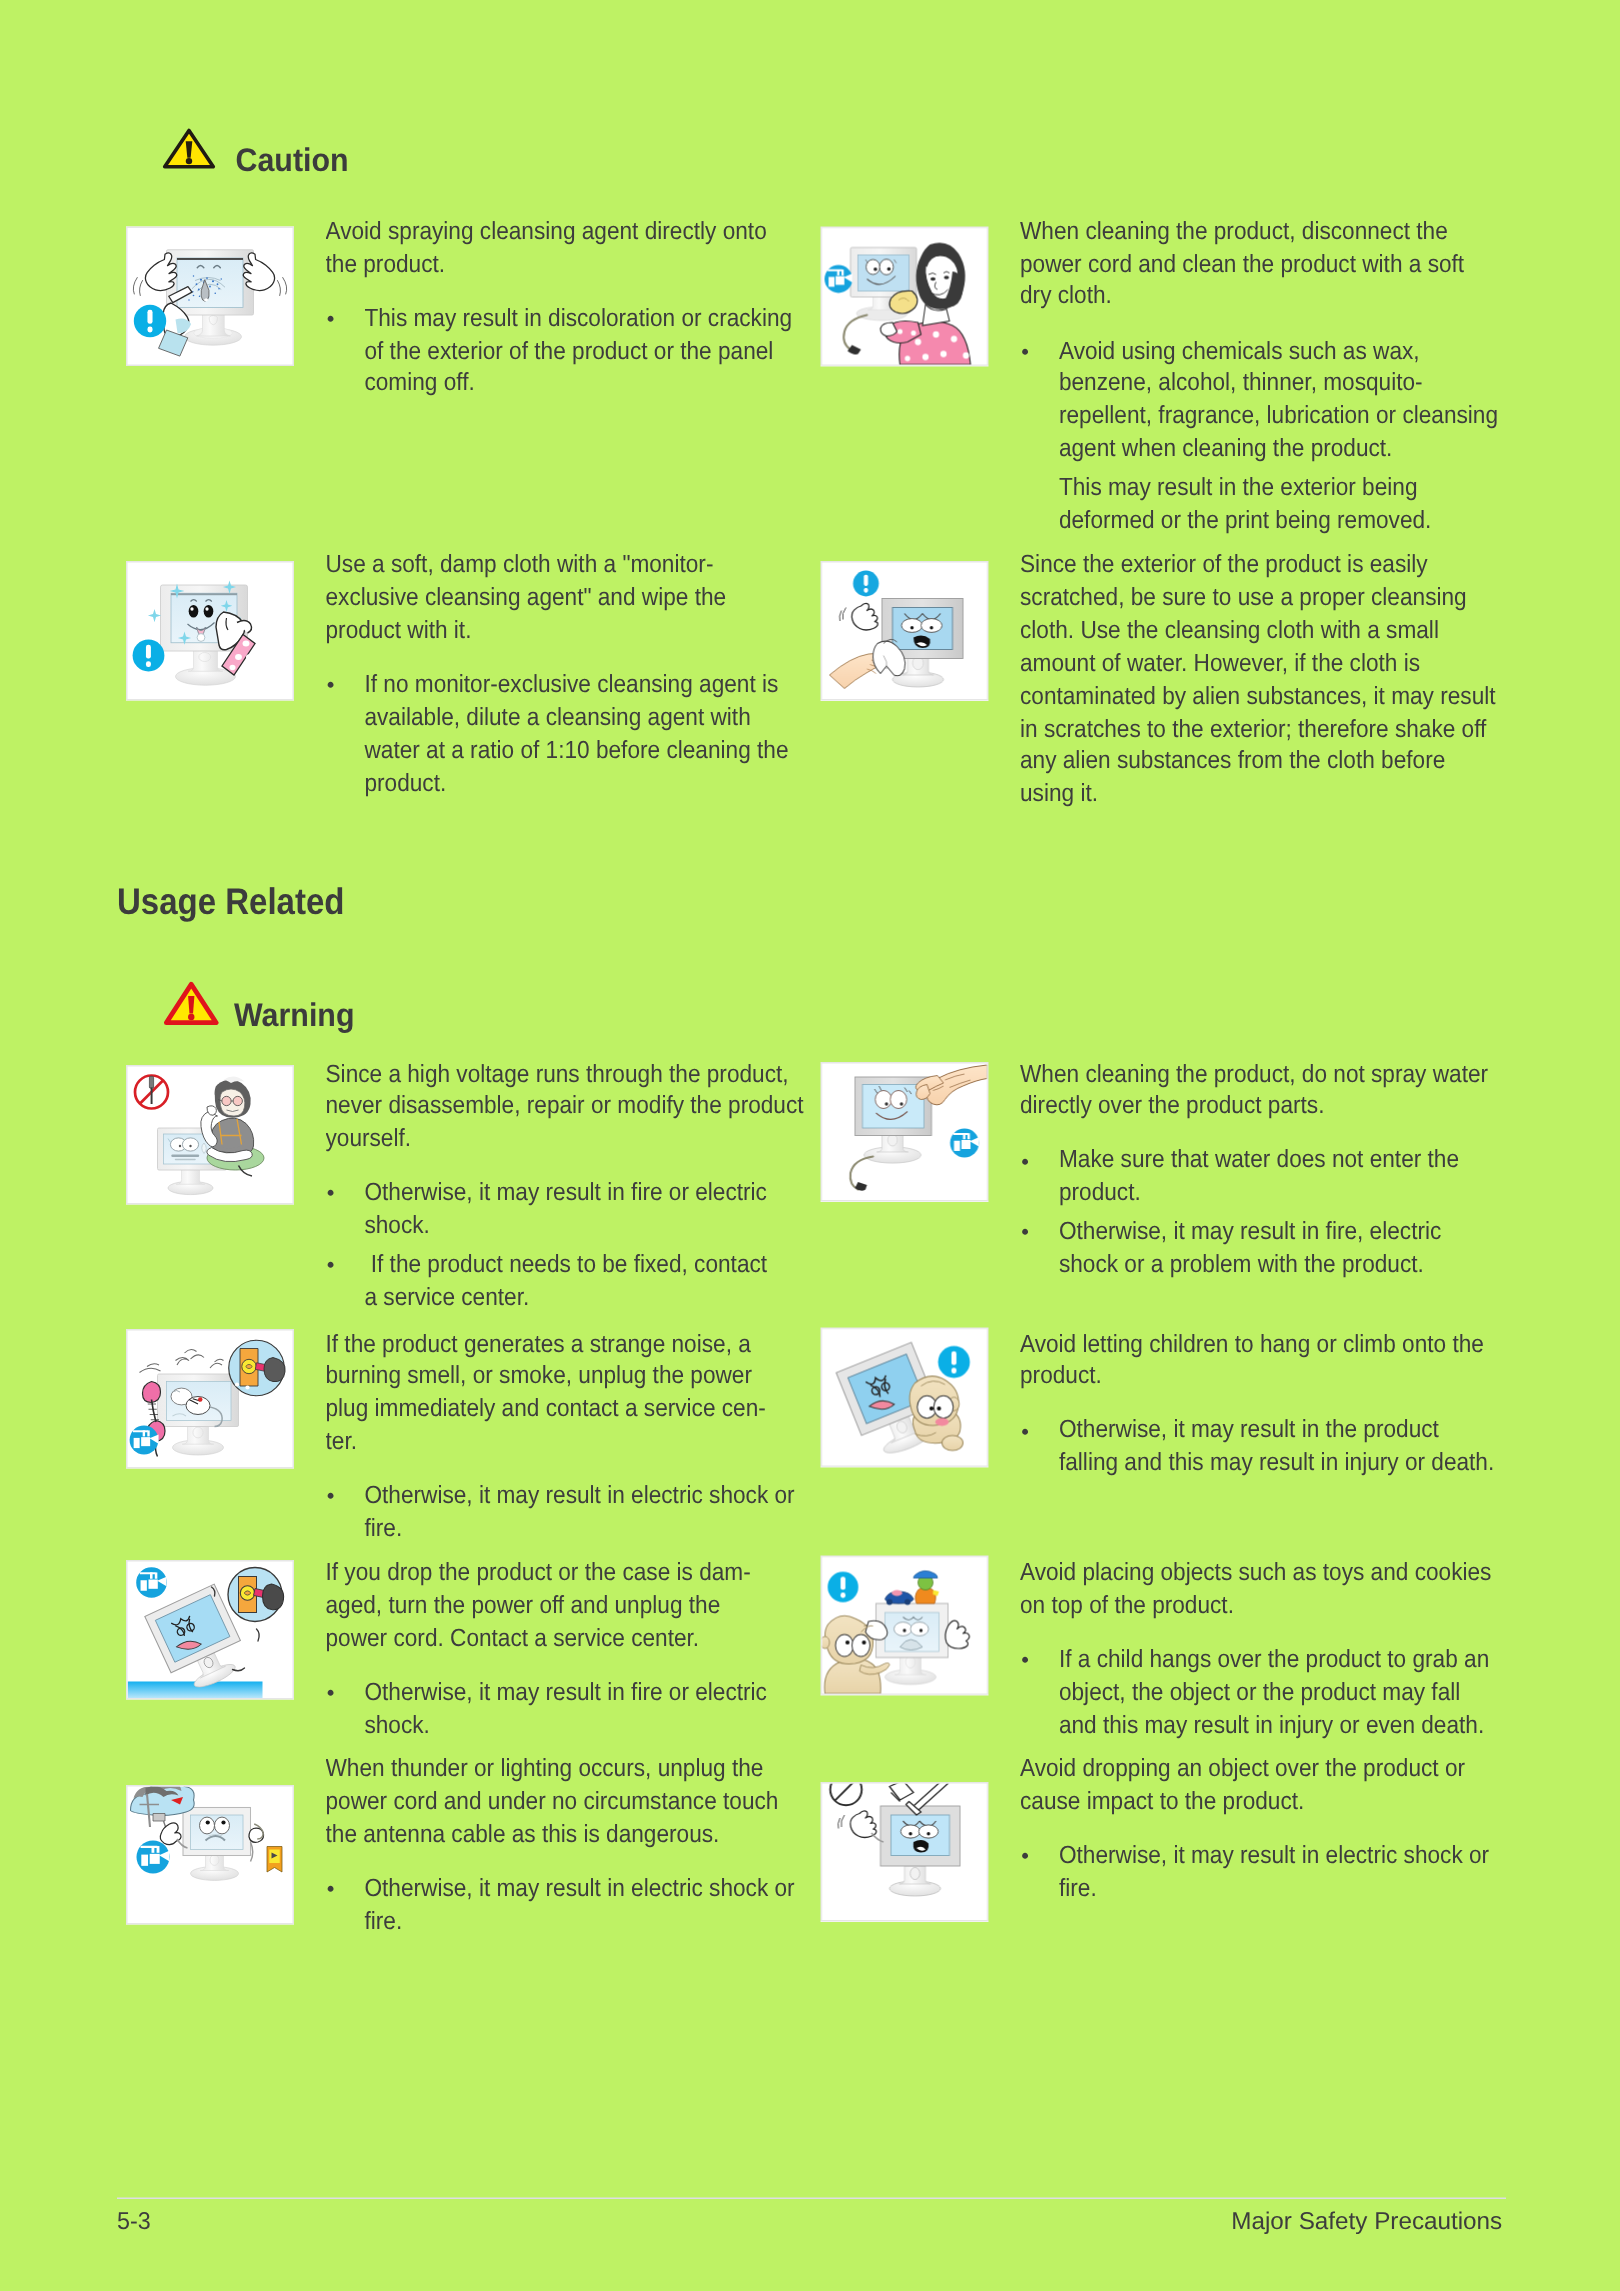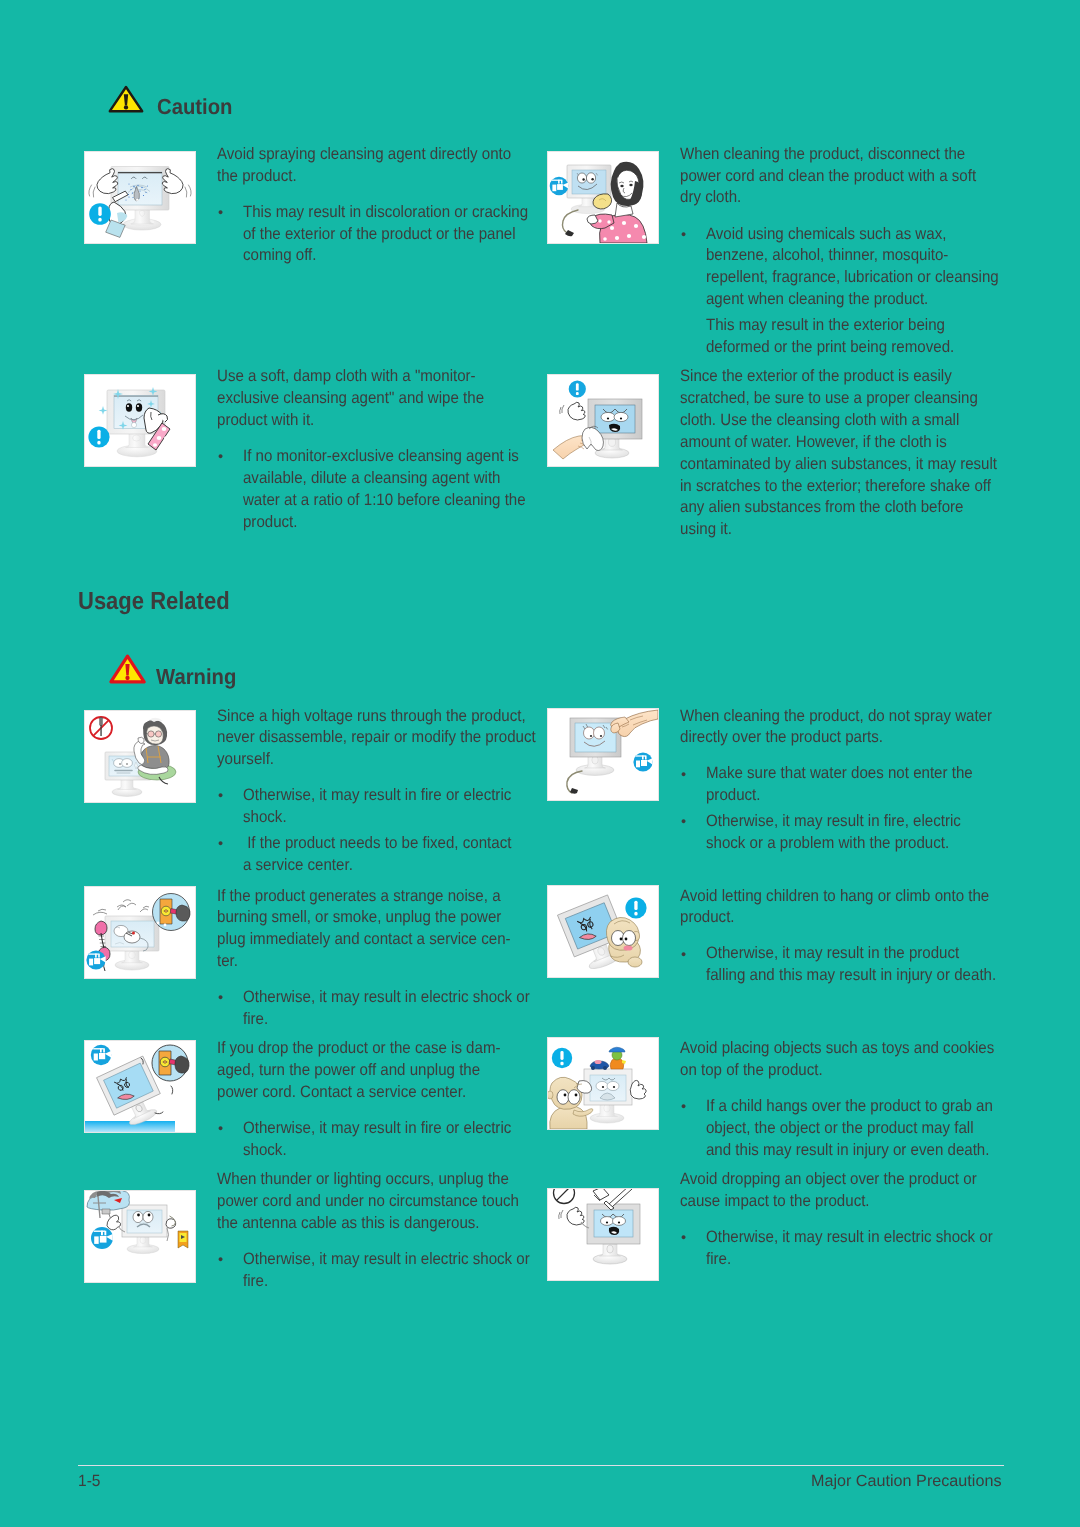--- a/index.html
+++ b/index.html
@@ -4,21 +4,21 @@
 <title>Major Safety Precautions</title>
 <style>
   html,body{margin:0;padding:0;background:#fff;}
   body{
     width:1080px;height:1527px;
     font-family:"Liberation Sans",sans-serif;
     color:#3d3d3d;
     -webkit-font-smoothing:antialiased;
     text-rendering:geometricPrecision;
   }
-  .page{position:relative;width:1080px;height:1527px;overflow:hidden;background:#14b8a6;}
+  .page{position:relative;width:1080px;height:1527px;overflow:hidden;background:#bef264;}
 
   
   .sect-head{position:absolute;}
   .sect-head .tri{position:absolute;left:0;top:0;}
   .sect-head .lbl{position:absolute;font-size:21.8px;font-weight:bold;color:#3c3c3c;
                   line-height:21.8px;white-space:nowrap;
                   transform:scaleX(.93) translateZ(0);transform-origin:0 0;}
 
   
   .h2{position:absolute;margin:0;font-size:24.7px;font-weight:bold;color:#3c3c3c;
@@ -833,16 +833,16 @@
 </svg>
     </div>
   <div class="txt" style="left:680px;top:1169.2px;">
     <p class="lead">Avoid dropping an object over the product or
 cause impact to the product.</p>
     <p class="bul">Otherwise, it may result in electric shock or
 fire.</p>
   </div>
 
   <div class="footer-line" style="left:78px;top:1465px;width:926px;"></div>
-  <div class="foot left" style="left:78px;top:1472.8px;">1-5</div>
-  <div class="foot right" style="left:744px;width:257.5px;top:1472.8px;text-align:right;">Major Caution Precautions</div>
+  <div class="foot left" style="left:78px;top:1472.8px;">5-3</div>
+  <div class="foot right" style="left:744px;width:257.5px;top:1472.8px;text-align:right;">Major Safety Precautions</div>
 
 </div>
 
 </body></html>

